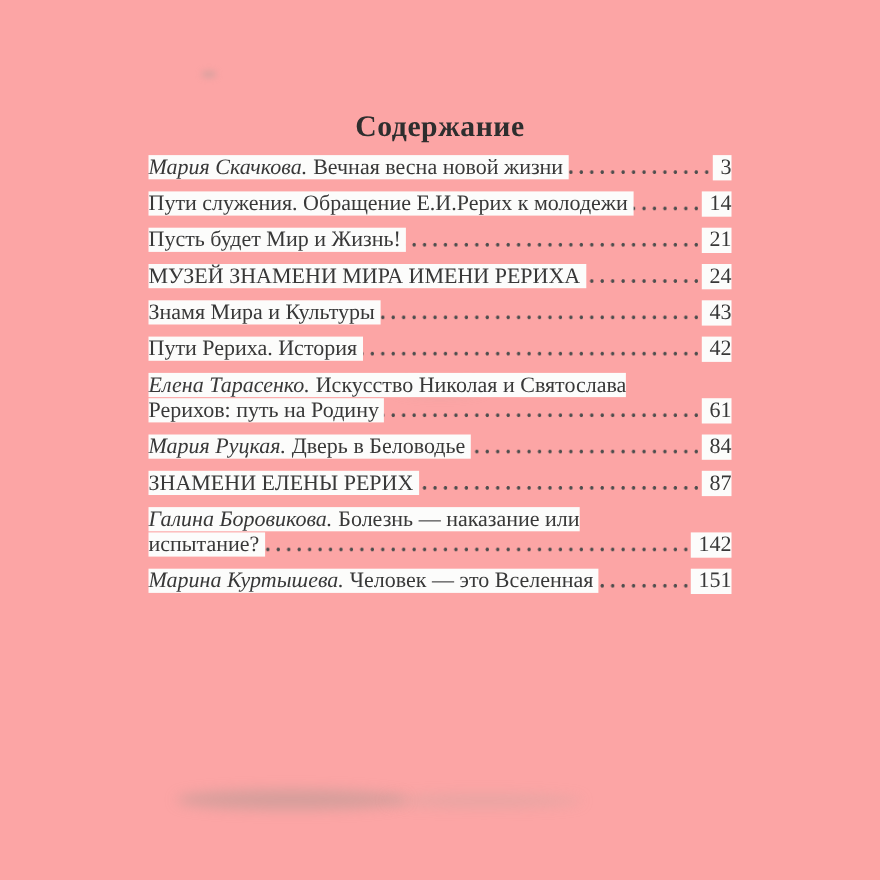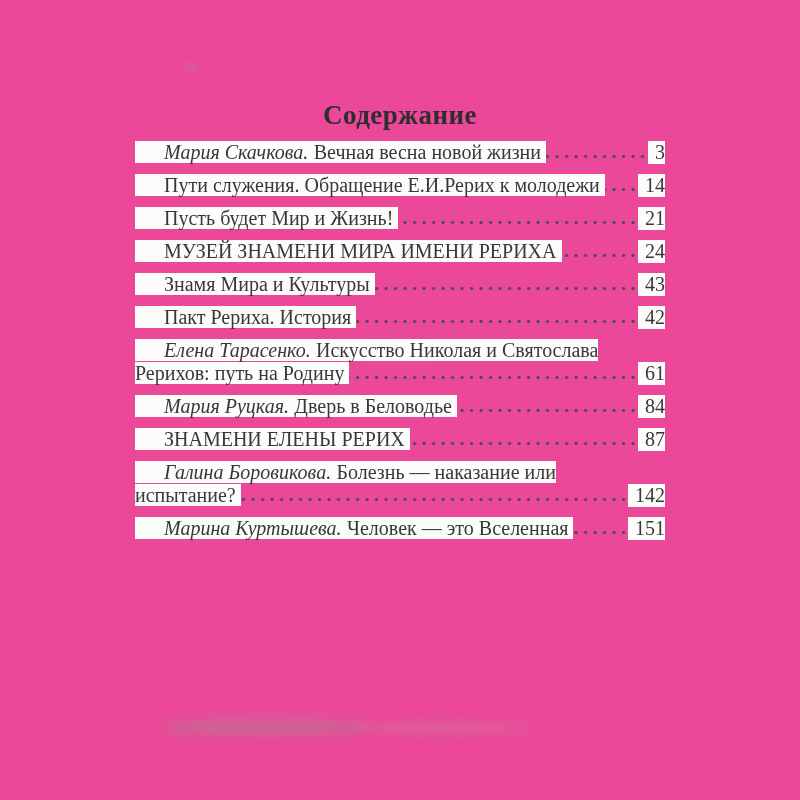--- a/index.html
+++ b/index.html
@@ -7,21 +7,21 @@
     padding: 0;
     width: 800px;
     height: 800px;
     overflow: hidden;
     background: #fcfcfb;
   }
   .page {
     position: relative;
     width: 800px;
     height: 800px;
-    background: #ec4899;
+    background: #fca5a5;
     font-family: "Liberation Serif", "DejaVu Serif", serif;
     color: #333;
     overflow: hidden;
   }
   .toc-title {
     position: absolute;
     top: 82px;
     left: 0;
     width: 800px;
     text-align: center;
@@ -58,21 +58,20 @@
     background-position: left 2px bottom 5px;
   }
   .etext {
     position: relative;
     z-index: 1;
     background: #fcfcfb;
     padding-right: 5px;
   }
   .author {
     font-style: italic;
-    margin-left: 29px;
   }
   .author:not(:empty) {
     margin-right: 0.27em;
   }
   .pnum {
     position: absolute;
     right: 0;
     bottom: 0;
     z-index: 1;
     background: #fcfcfb;
@@ -146,21 +145,21 @@
     </div>
 
     <div class="entry">
       <div class="leader"></div>
       <span class="etext"><i class="author"></i><span>Знамя Мира и Культуры</span></span>
       <span class="pnum">43</span>
     </div>
 
     <div class="entry">
       <div class="leader"></div>
-      <span class="etext"><i class="author"></i><span>Пакт Рериха. История</span></span>
+      <span class="etext"><i class="author"></i><span>Пути Рериха. История</span></span>
       <span class="pnum">42</span>
     </div>
 
 
     <div class="entry">
       <div class="leader"></div>
       <span class="etext"><i class="author">Елена Тарасенко.</i><span>Искусство Николая и Святослава Рерихов: путь на Родину</span></span>
       <span class="pnum">61</span>
     </div>
 

